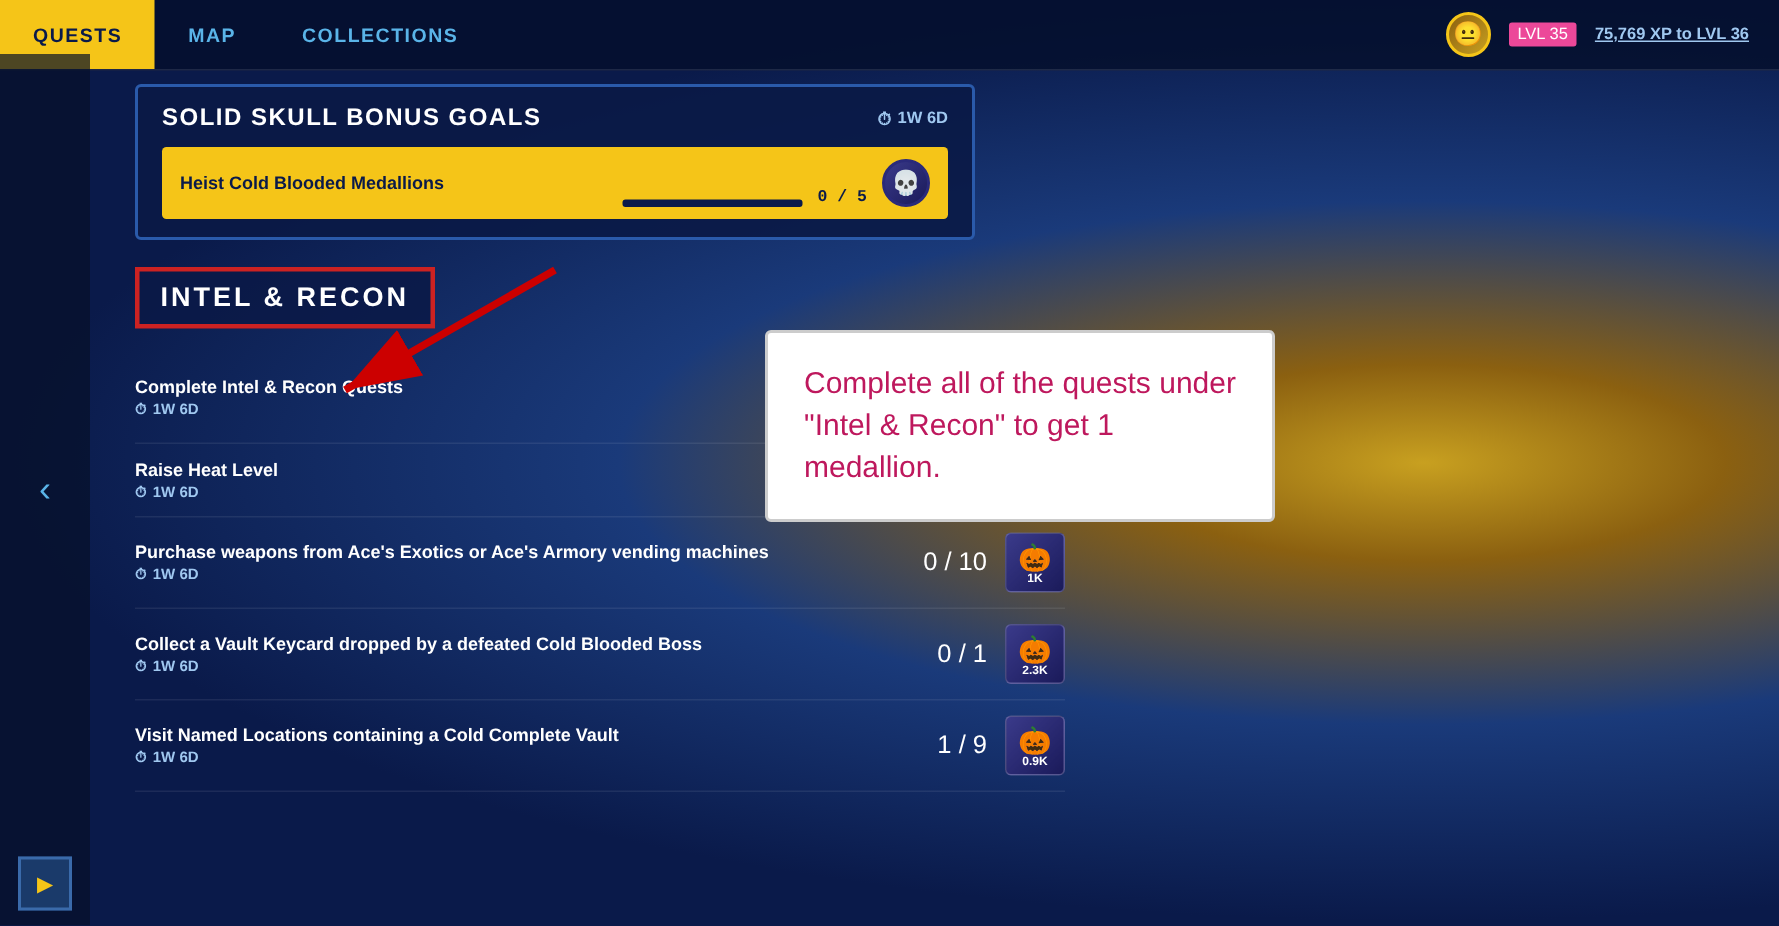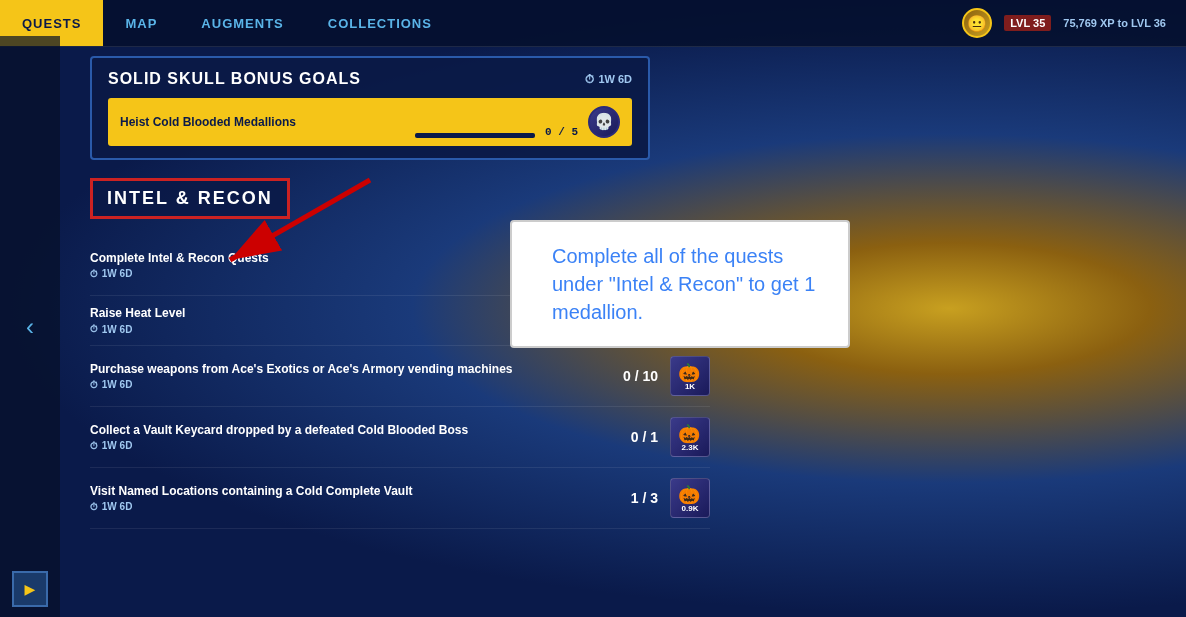--- a/index.html
+++ b/index.html
@@ -70,32 +70,33 @@
       display: flex;
       align-items: center;
       justify-content: center;
     }
 
     .avatar-face {
       font-size: 16px;
     }
 
     .lvl-badge {
-      background: #7f1d1d;
+      background: #ec4899;
       color: white;
       font-size: 11px;
-      font-weight: 700;
+      font-weight: 400;
       padding: 2px 6px;
       border-radius: 2px;
     }
 
     .xp-text {
       color: #a0c8f0;
       font-size: 11px;
       font-weight: 700;
+      text-decoration: underline;
     }
 
     
     .left-panel {
       position: absolute;
       left: 0;
       top: 36px;
       bottom: 0;
       width: 60px;
       background: rgba(5, 15, 40, 0.7);
@@ -288,22 +289,22 @@
     }
 
     .quest-right {
       display: flex;
       align-items: center;
       gap: 12px;
     }
 
     .quest-progress {
       color: white;
-      font-size: 14px;
-      font-weight: 700;
+      font-size: 17px;
+      font-weight: 400;
     }
 
     .reward-icon {
       width: 40px;
       height: 40px;
       background: linear-gradient(135deg, #3a3a8a, #1a1a5a);
       border-radius: 4px;
       display: flex;
       flex-direction: column;
       align-items: center;
@@ -327,26 +328,25 @@
       left: 510px;
       background: white;
       border: 2px solid #ccc;
       border-radius: 4px;
       padding: 20px 24px;
       max-width: 340px;
       z-index: 30;
     }
 
     .tooltip-text {
-      color: #3b82f6;
+      color: #be185d;
       font-size: 20px;
       font-weight: 400;
       line-height: 1.4;
       font-family: Arial, sans-serif;
-      margin-left: 16px;
     }
 
     
     .snake-reward {
       width: 40px;
       height: 40px;
       background: linear-gradient(135deg, #3a3a8a, #1a1a5a);
       border-radius: 4px;
       display: flex;
       align-items: center;
@@ -356,21 +356,20 @@
     }
   </style>
 </head>
 <body>
 
 <div class="bg"></div>
 
 <nav class="topnav">
   <div class="nav-item active">QUESTS</div>
   <div class="nav-item">MAP</div>
-  <div class="nav-item">AUGMENTS</div>
   <div class="nav-item">COLLECTIONS</div>
 
   <div class="nav-right">
     <div class="avatar-circle">
       <span class="avatar-face">😐</span>
     </div>
     <div class="lvl-badge">LVL <span>35</span></div>
     <div class="xp-text">75,769 XP to LVL 36</div>
   </div>
 </nav>
@@ -476,21 +475,21 @@
 
     <div class="quest-item">
       <div class="quest-left">
         <div class="quest-name">Visit Named Locations containing a Cold Complete Vault</div>
         <div class="quest-timer">
           <span>⏱</span>
           <span>1W 6D</span>
         </div>
       </div>
       <div class="quest-right">
-        <span class="quest-progress">1 / 3</span>
+        <span class="quest-progress">1 / 9</span>
         <div class="reward-icon">
           <span>🎃</span>
           <span class="reward-label">0.9K</span>
         </div>
       </div>
     </div>
 
   </div>
 </div>
 

